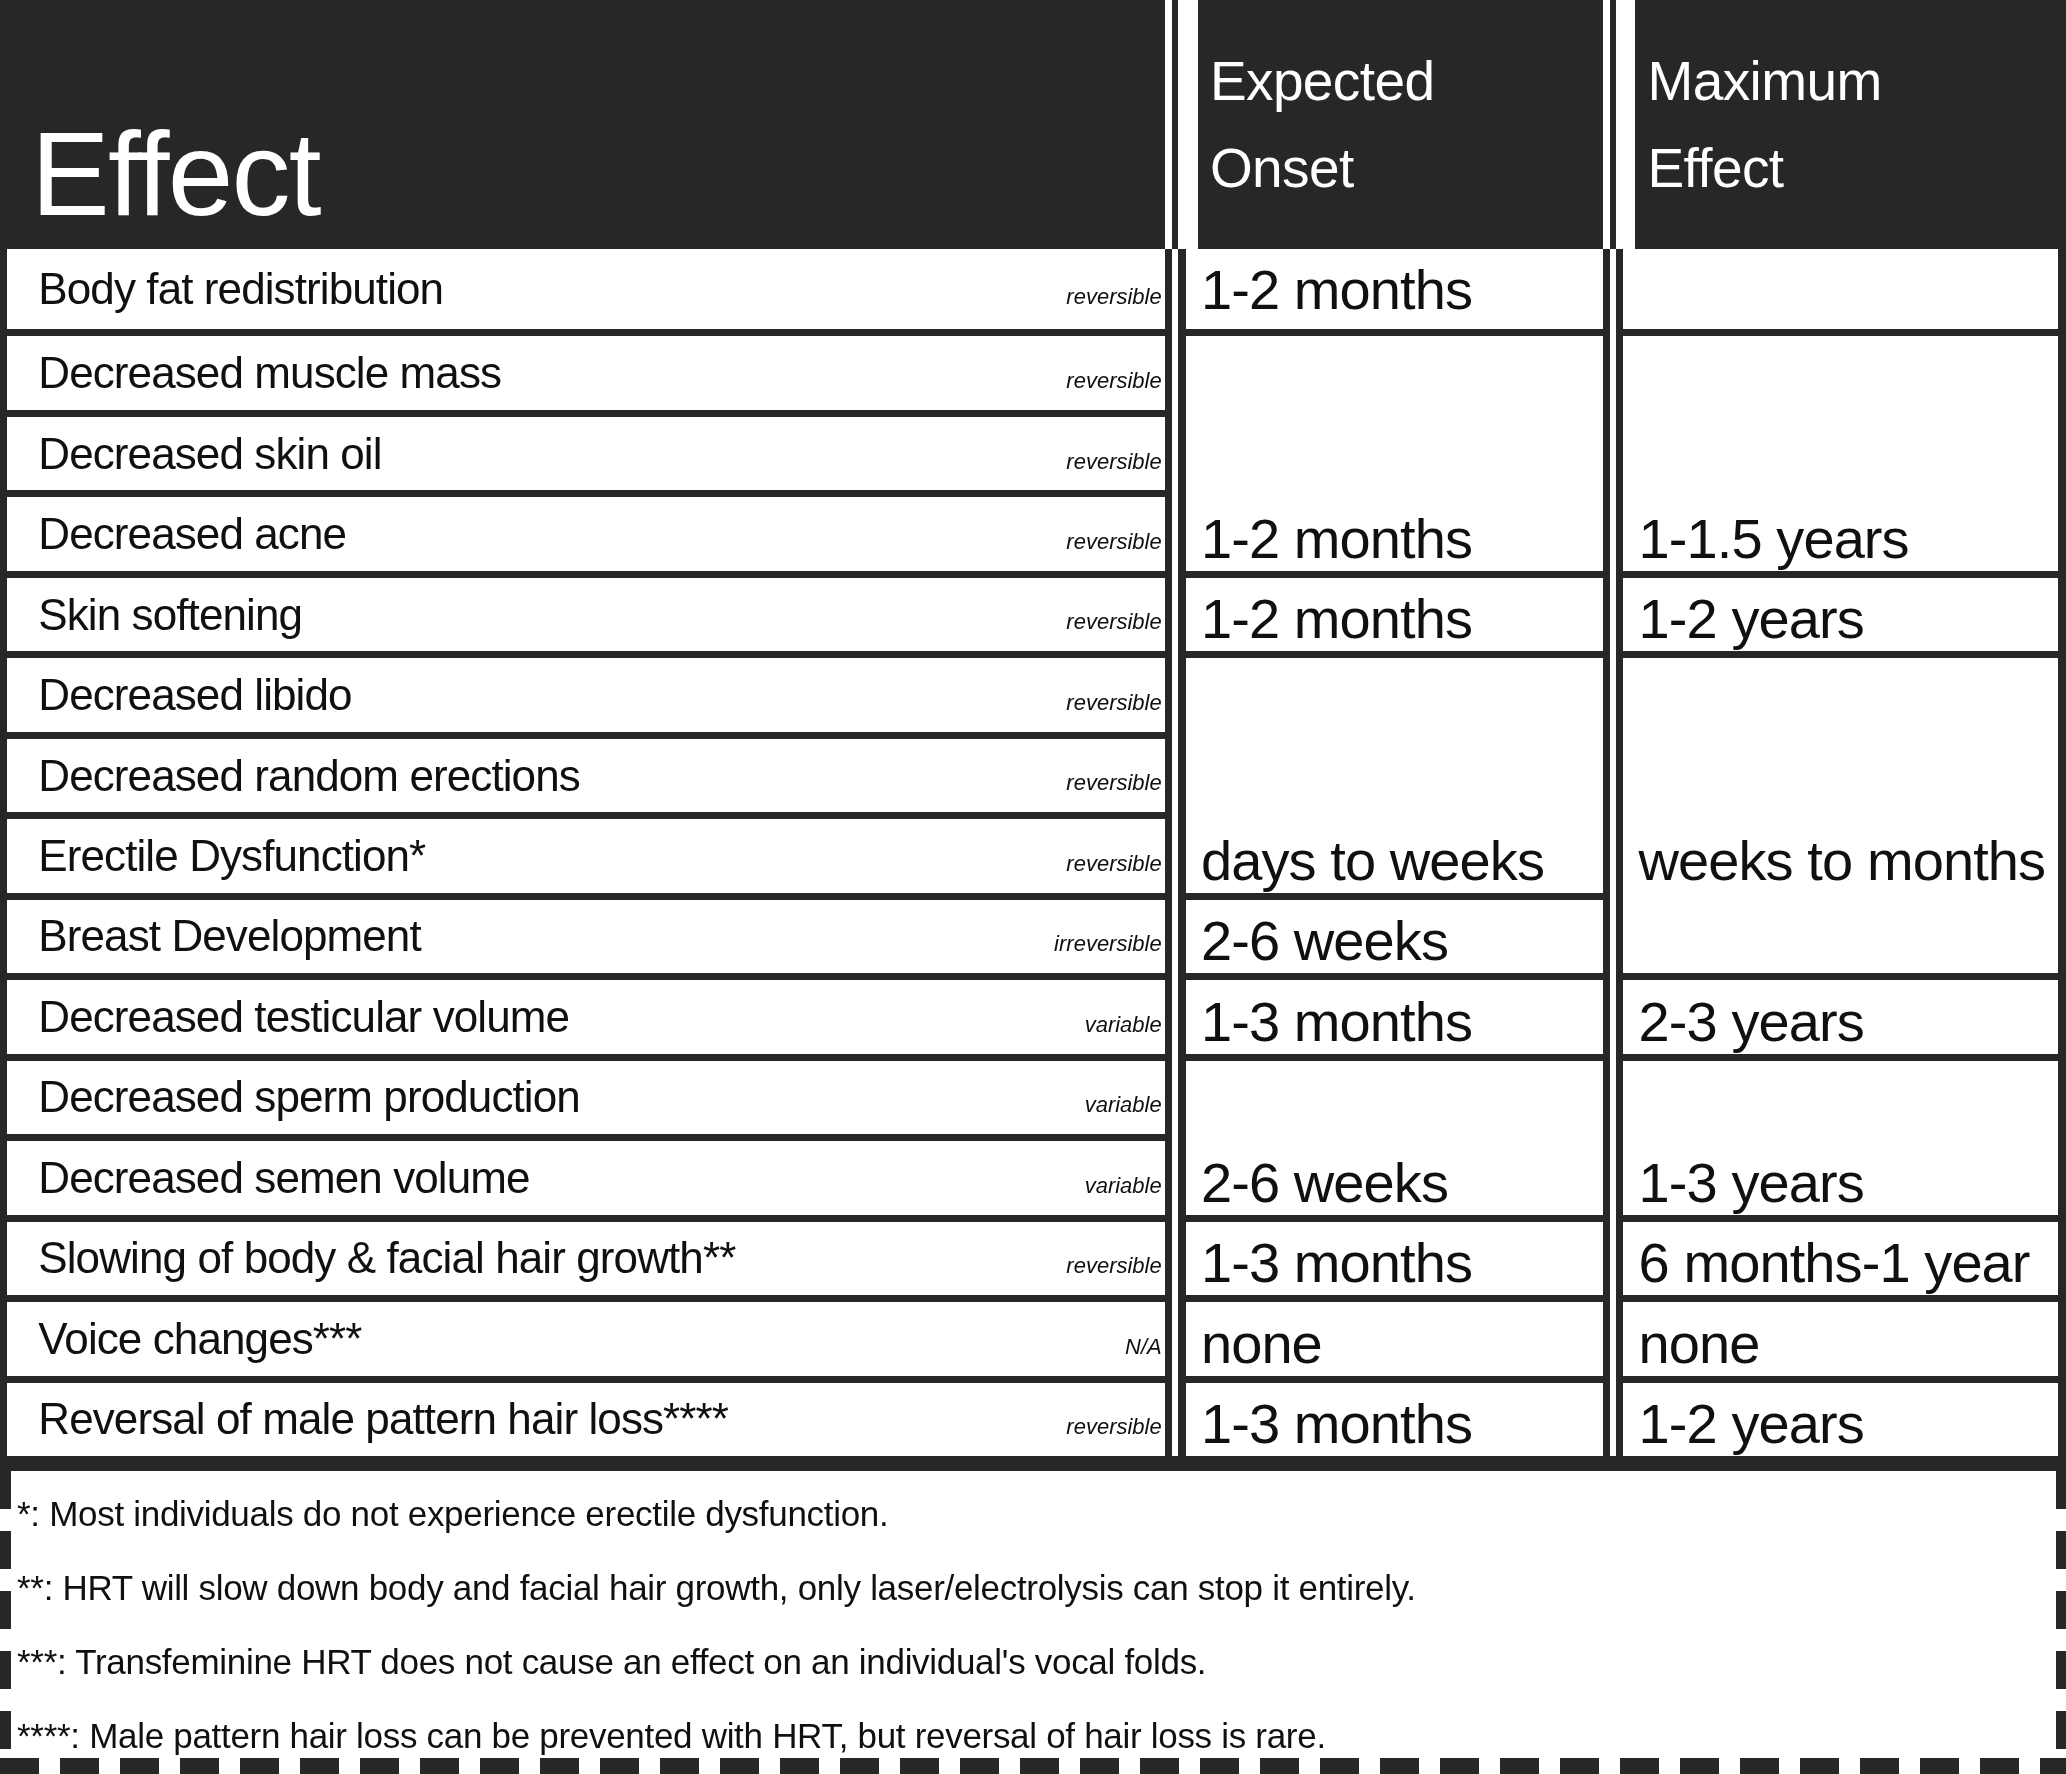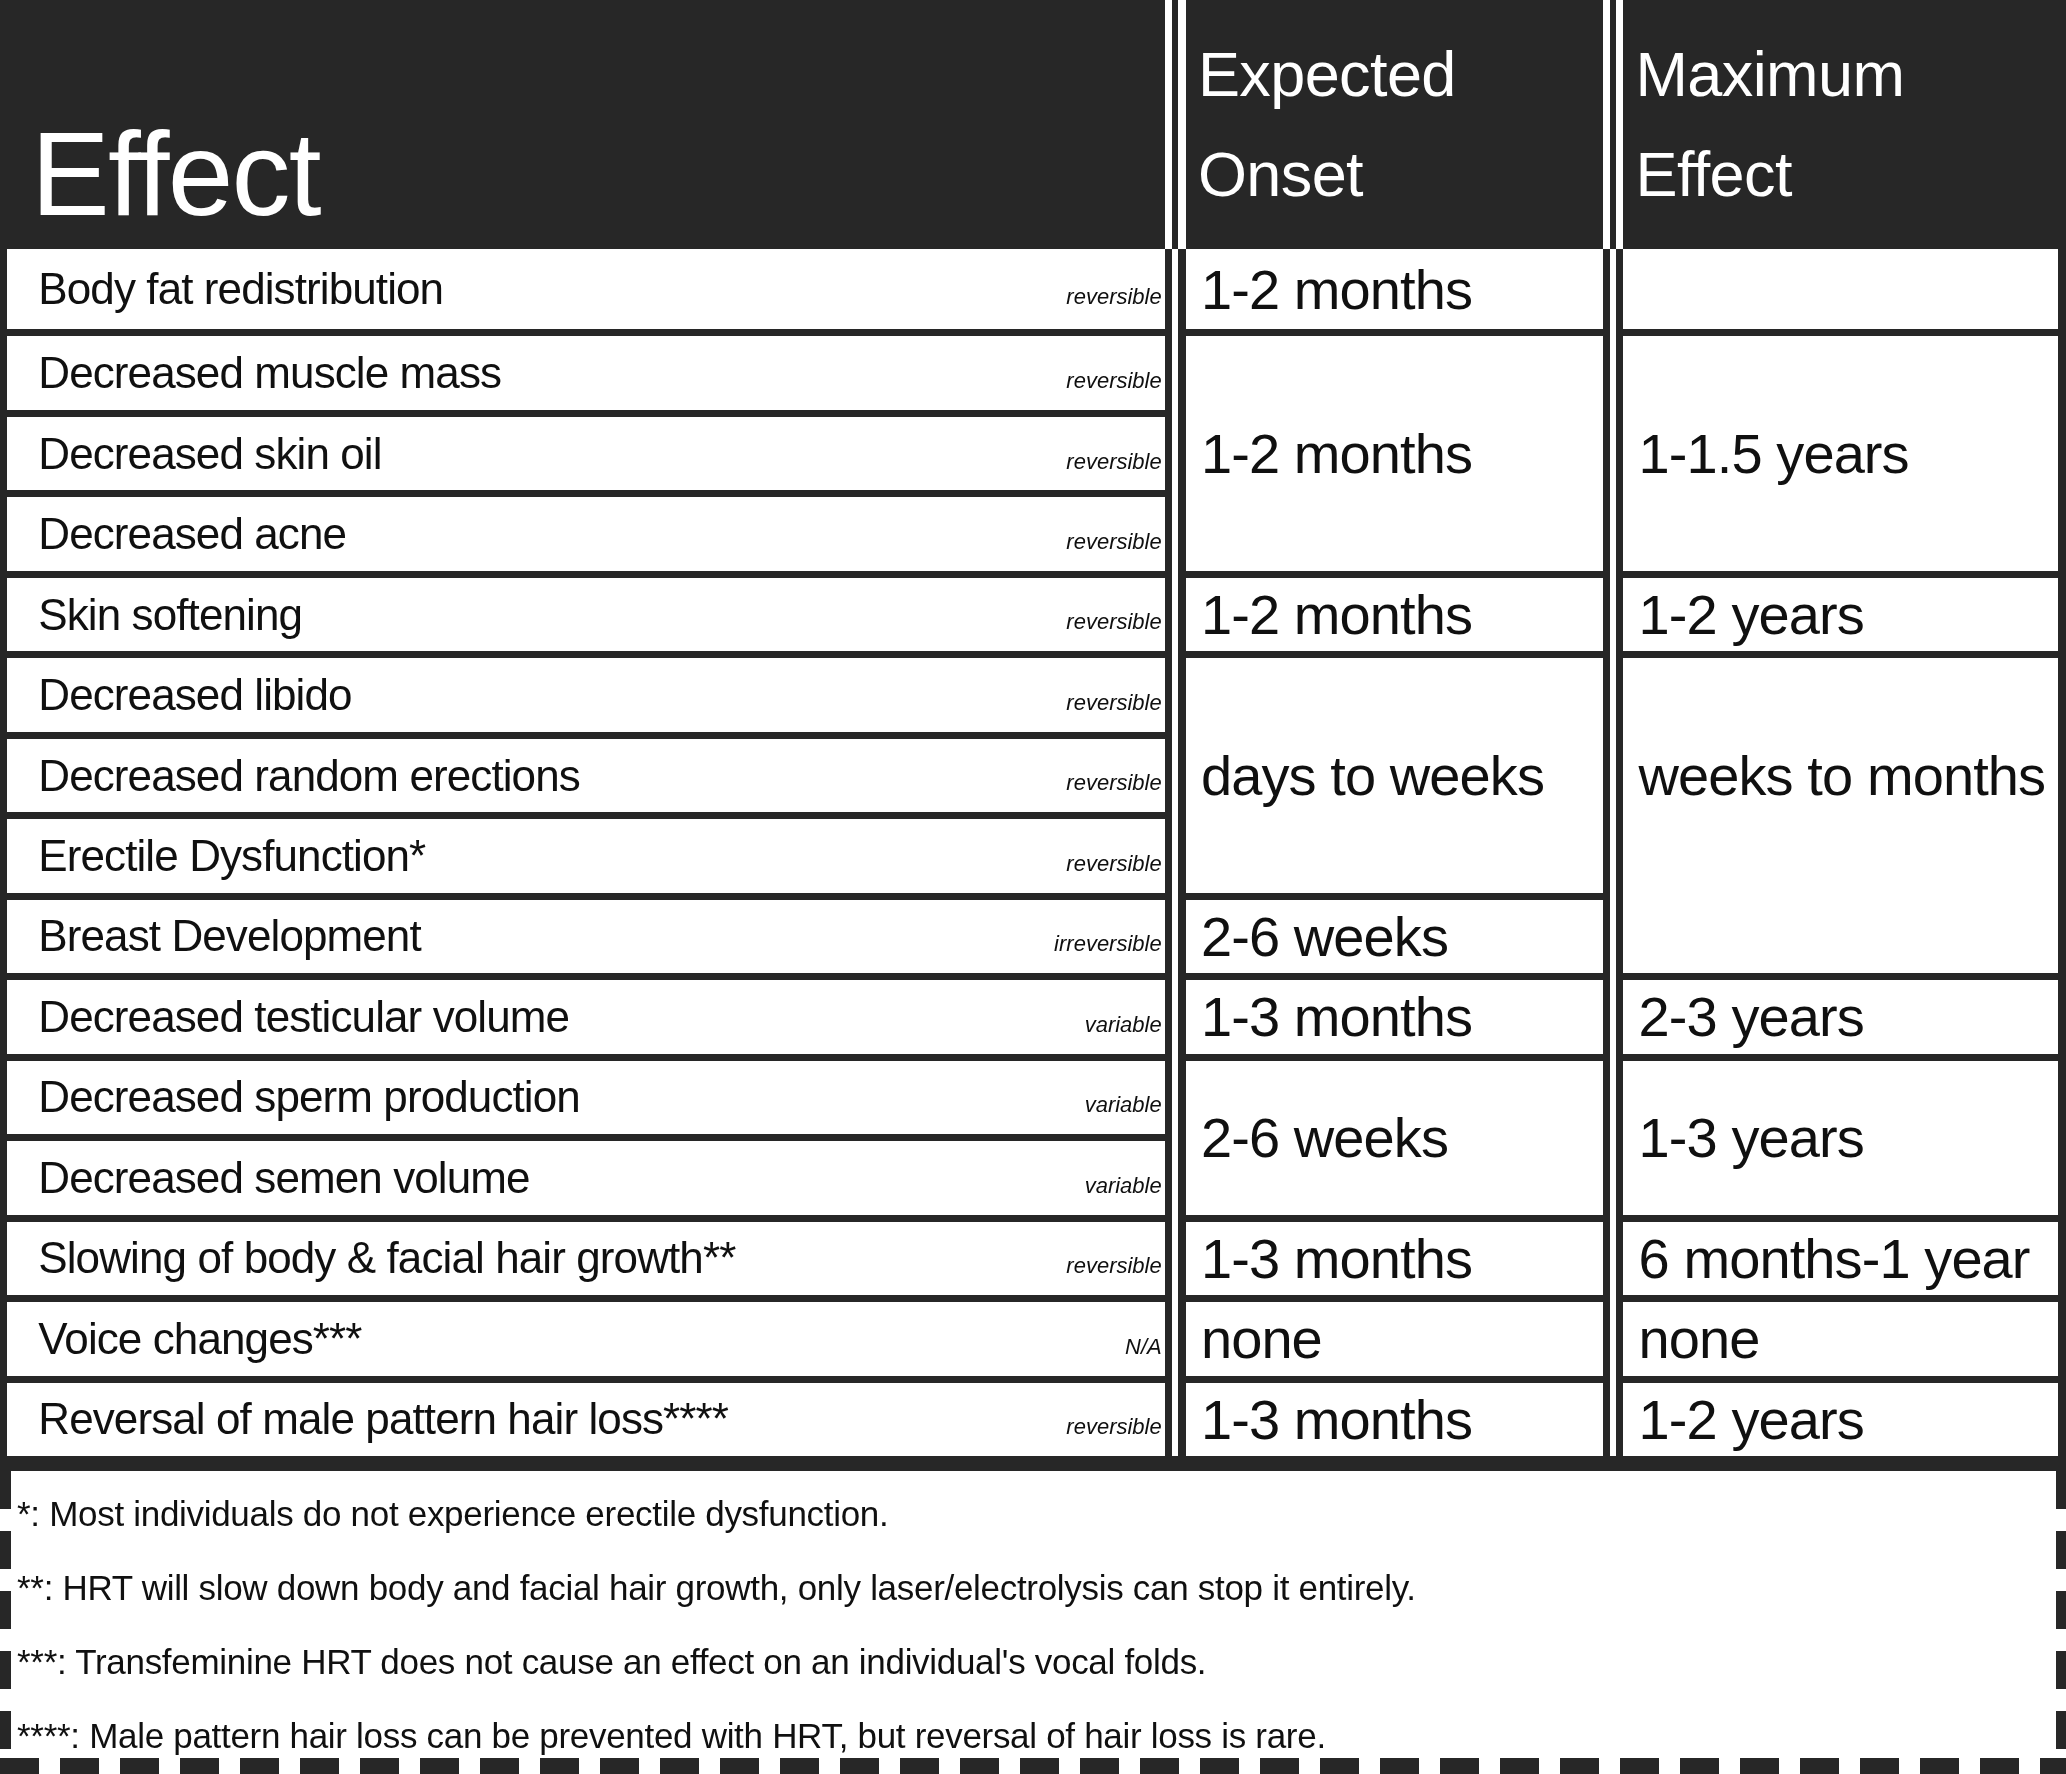--- a/index.html
+++ b/index.html
@@ -26,21 +26,21 @@
   .hcell{background:var(--dark);color:#ffffff;font-weight:300;}
   .hcell.effect{
     grid-column:1 / 3;
     display:flex;align-items:flex-end;
     padding:0 0 15.7px 31px;
     font-size:118px;letter-spacing:-1.8px;line-height:1;
   }
   .hcell.two-line{
     display:flex;flex-direction:column;justify-content:center;
     padding-left:12px;
-    font-size:63px;letter-spacing:-0.6px;line-height:1.58;
+    font-size:55px;letter-spacing:-0.6px;line-height:1.58;margin-left:12px;
   }
   .hcell.maxfx{grid-column:6 / 8;}
   .sep-head{
     background:linear-gradient(to right,
       #ffffff 0 7.3px, var(--dark) 7.3px 13.3px, #ffffff 13.3px 20.6px);
   }
 
   
   .tbody{height:1207px;grid-template-rows:repeat(15,1fr);}
   .edge{background:var(--dark);grid-row:1 / -1;}
@@ -48,21 +48,21 @@
     grid-row:1 / -1;
     background:linear-gradient(to right,
       var(--dark) 0 7.3px, #ffffff 7.3px 13.3px, var(--dark) 13.3px 20.6px);
   }
   .cell{
     background:var(--paper);
     box-sizing:border-box;
     display:flex;align-items:center;
     overflow:hidden;
   }
-  .cell.bt{border-top:7.9px solid var(--dark);}
+  .cell.bt{border-top:7.9px solid var(--dark);align-items:flex-end;}
   .effect-cell{
     grid-column:2;
     justify-content:space-between;
     align-items:baseline;
     padding:0 3.6px 0 31px;
   }
   .effect-cell .name{
     font-size:44px;font-weight:300;letter-spacing:-0.9px;
     white-space:nowrap;
     align-self:center;

